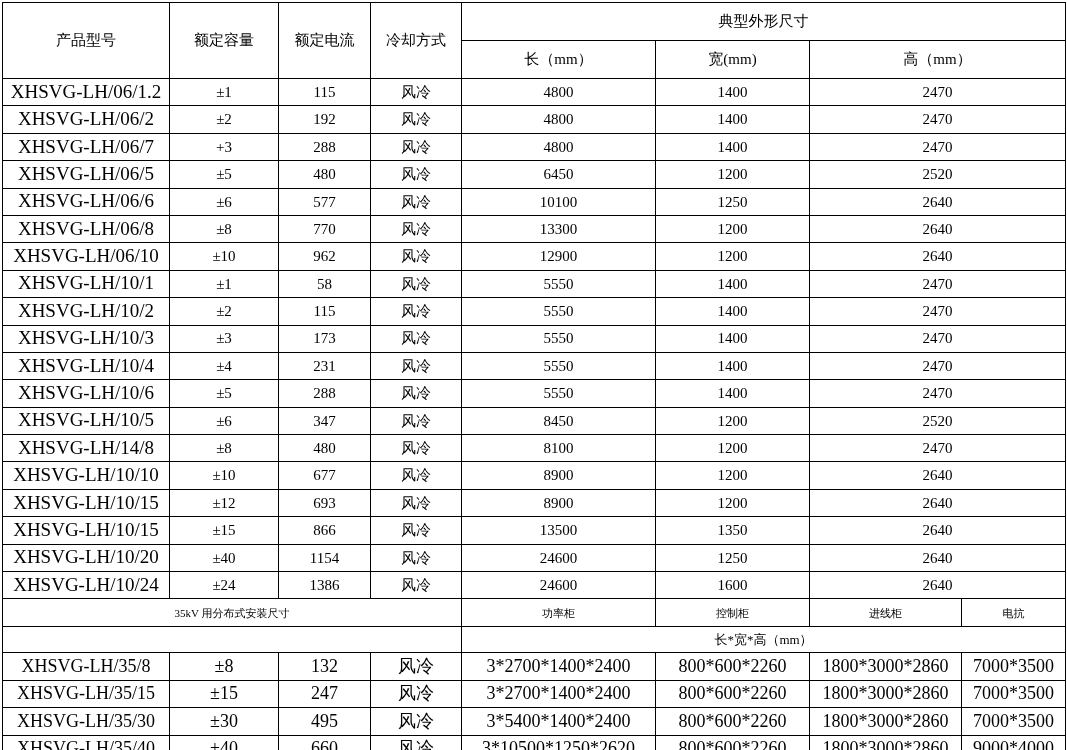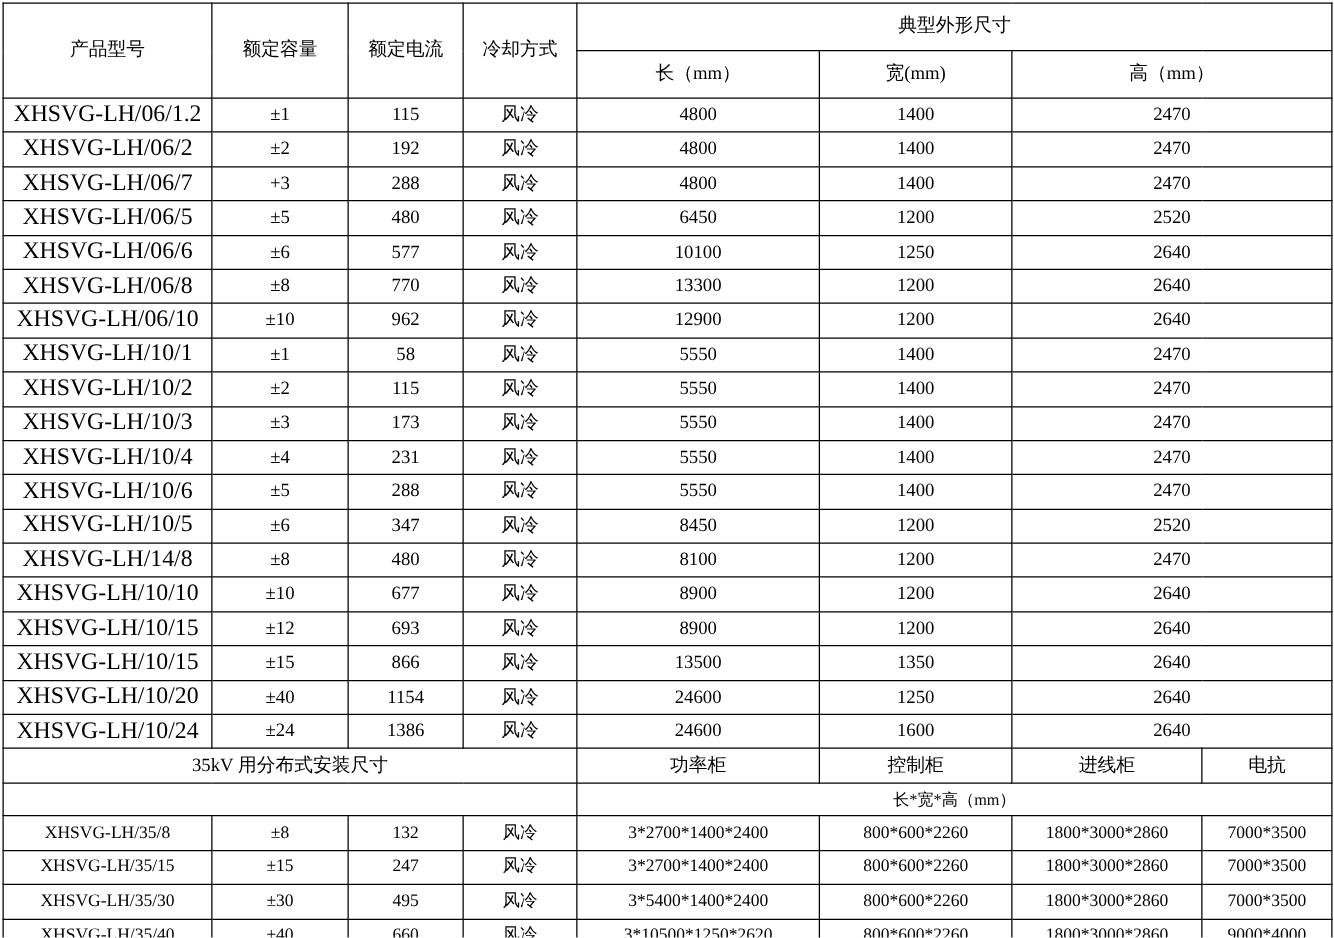--- a/index.html
+++ b/index.html
@@ -45,29 +45,29 @@
   .row-cell {
     height: 26.4px;
     font-size: 15px;
   }
   .model-cell {
     text-align: center;
     font-size: 19px;
   }
   .sect-cell {
     height: 27px;
-    font-size: 15px;
+    font-size: 11px;
   }
   .sub-cell {
     height: 25px;
     font-size: 13px;
   }
   .dist-cell {
     height: 26.4px;
-    font-size: 14px;
+    font-size: 18px;
     font-family: Liberation Serif, serif;
   }
   col.c0 { width: 167px; }
   col.c1 { width: 109px; }
   col.c2 { width: 92px; }
   col.c3 { width: 91px; }
   col.c4 { width: 194px; }
   col.c5 { width: 154px; }
   col.c6 { width: 152px; }
   col.c7 { width: 104px; }

